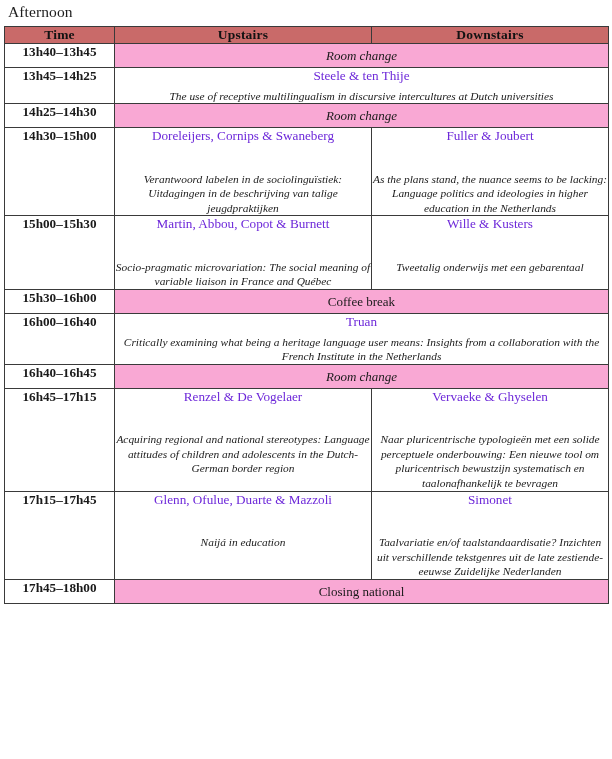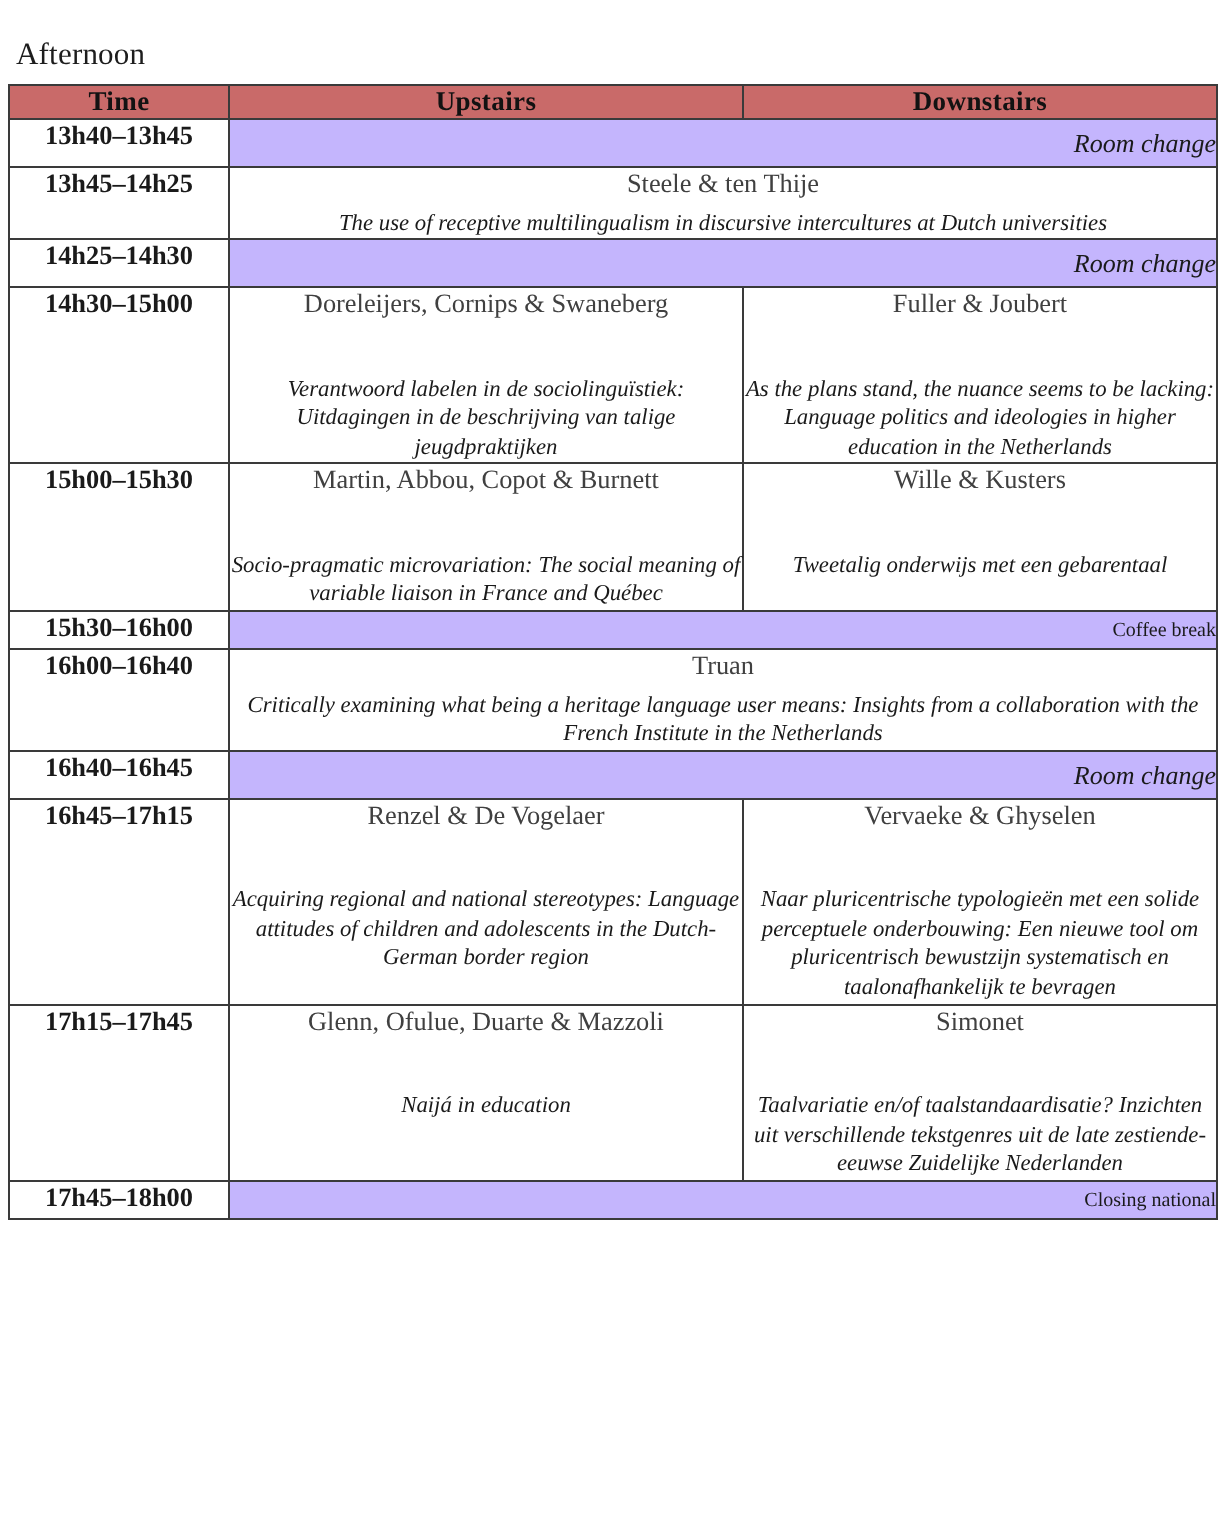--- a/index.html
+++ b/index.html
@@ -12,21 +12,21 @@
     height: 759px;
     font-family: "Liberation Serif", "DejaVu Serif", serif;
     color: #1a1a1a;
     overflow: hidden;
   }
   #page {
     position: relative;
     width: 612px;
     height: 759px;
     box-sizing: border-box;
-    padding: 16px 4px;
+    padding: 0 4px;
   }
   .section-heading {
     font-family: "Liberation Serif", "DejaVu Serif", serif;
     font-size: 15.5px;
     font-weight: 400;
     color: #1d1d1d;
     padding: 3px 0 5px 4px;
     letter-spacing: 0.1px;
   }
   table.schedule {
@@ -59,44 +59,43 @@
     padding: 5px 2px 4px;
     white-space: nowrap;
     color: #1a1a1a;
     font-weight: bold;
   }
   td.content-cell {
     text-align: center;
     padding: 5px 6px 7px;
   }
   td.shaded {
-    background: #c4b5fd;
-    text-align: right;
+    background: #f9a8d4;
   }
   .speakers {
     font-size: 13.2px;
     line-height: 1.25;
-    color: #404040;
+    color: #6d28d9;
   }
   .title {
     font-style: italic;
     font-size: 11.4px;
     line-height: 1.28;
     margin-top: 27px;
     color: #1a1a1a;
   }
   .break-label {
     font-style: italic;
     font-size: 13px;
     padding: 4px 0 3px;
     color: #1a1a1a;
   }
   .plain-label {
     font-style: normal;
-    font-size: 10px;
+    font-size: 13px;
     padding: 4px 0 3px;
     color: #1a1a1a;
   }
   .title.tight { margin-top: 4px; }
 </style>
 </head>
 <body>
 
 <div id="page">
 

